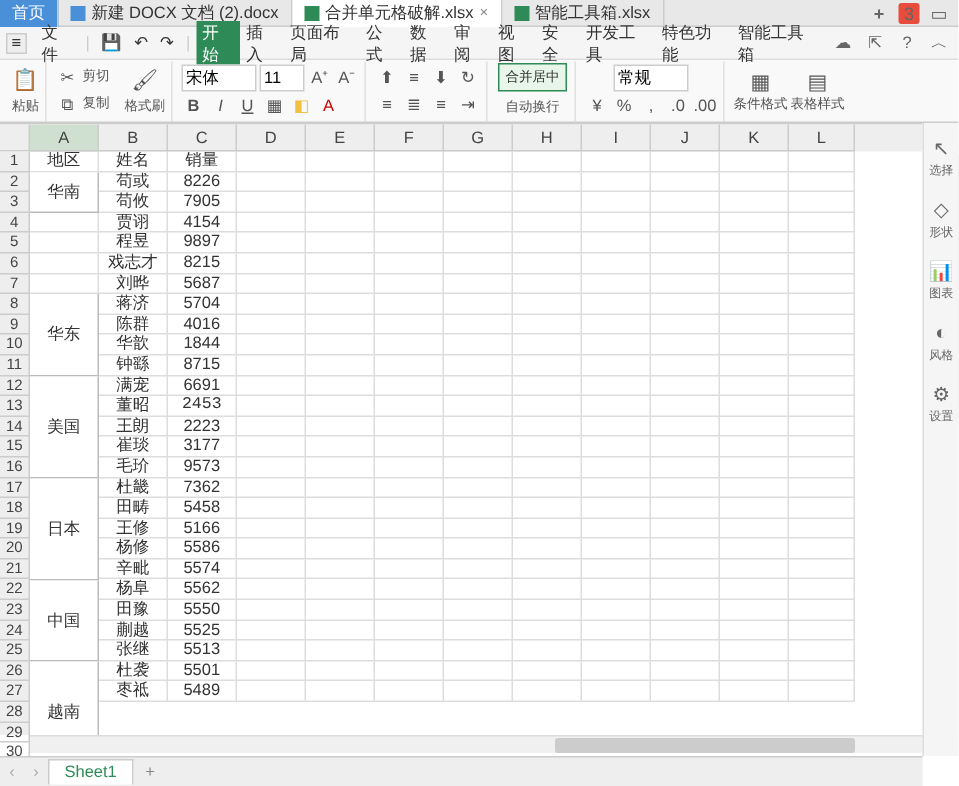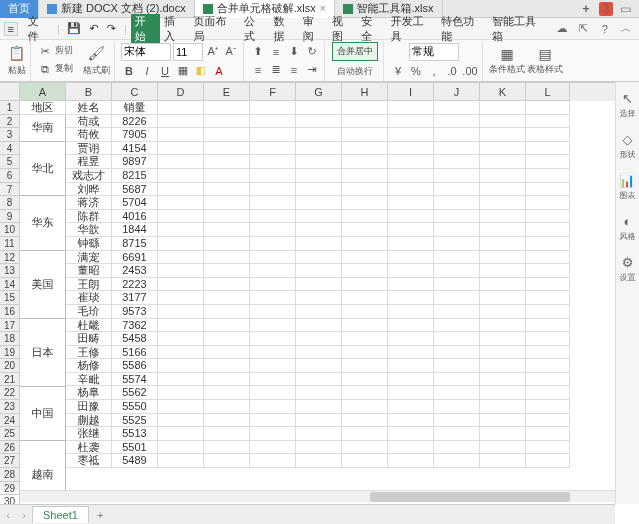--- a/index.html
+++ b/index.html
@@ -418,21 +418,21 @@
           <div class="cell" style="width: 46px;"></div>
           <div class="cell" style="width: 46px;"></div>
           <div class="cell" style="width: 46px;"></div>
           <div class="cell" style="width: 46px;"></div>
           <div class="cell" style="width: 46px;"></div>
           <div class="cell" style="width: 44px;"></div>
         </div>
         <div class="row">
           <div class="cell" style="width: 46px;"></div>
           <div class="cell" style="width: 46px;">董昭</div>
-          <div class="cell" style="width: 46px;">2453</div>
+          <div class="cell" style="width: 46px; font-family: Liberation Mono, monospace;">2453</div>
           <div class="cell" style="width: 46px;"></div>
           <div class="cell" style="width: 46px;"></div>
           <div class="cell" style="width: 46px;"></div>
           <div class="cell" style="width: 46px;"></div>
           <div class="cell" style="width: 46px;"></div>
           <div class="cell" style="width: 46px;"></div>
           <div class="cell" style="width: 46px;"></div>
           <div class="cell" style="width: 46px;"></div>
           <div class="cell" style="width: 44px;"></div>
         </div>
@@ -626,21 +626,20 @@
           <div class="cell" style="width: 46px;"></div>
           <div class="cell" style="width: 46px;"></div>
           <div class="cell" style="width: 46px;"></div>
           <div class="cell" style="width: 46px;"></div>
           <div class="cell" style="width: 46px;"></div>
           <div class="cell" style="width: 46px;"></div>
           <div class="cell" style="width: 46px;"></div>
           <div class="cell" style="width: 44px;"></div>
         </div>
         <div class="merge-cell" style="top: 13.6px; height: 27.2px;">华南</div>
-        <div class="merge-cell" style="top: 40.8px; height: 54.4px;">华北</div>
         <div class="merge-cell" style="top: 95.2px; height: 54.4px;">华东</div>
         <div class="merge-cell" style="top: 149.6px; height: 68px;">美国</div>
         <div class="merge-cell" style="top: 217.6px; height: 68px;">日本</div>
         <div class="merge-cell" style="top: 285.6px; height: 54.4px;">中国</div>
         <div class="merge-cell" style="top: 340px; height: 68px;">越南</div>
       </div>
 
   </div>
   <div class="vscroll">
       <div class="vscroll-thumb"></div>

